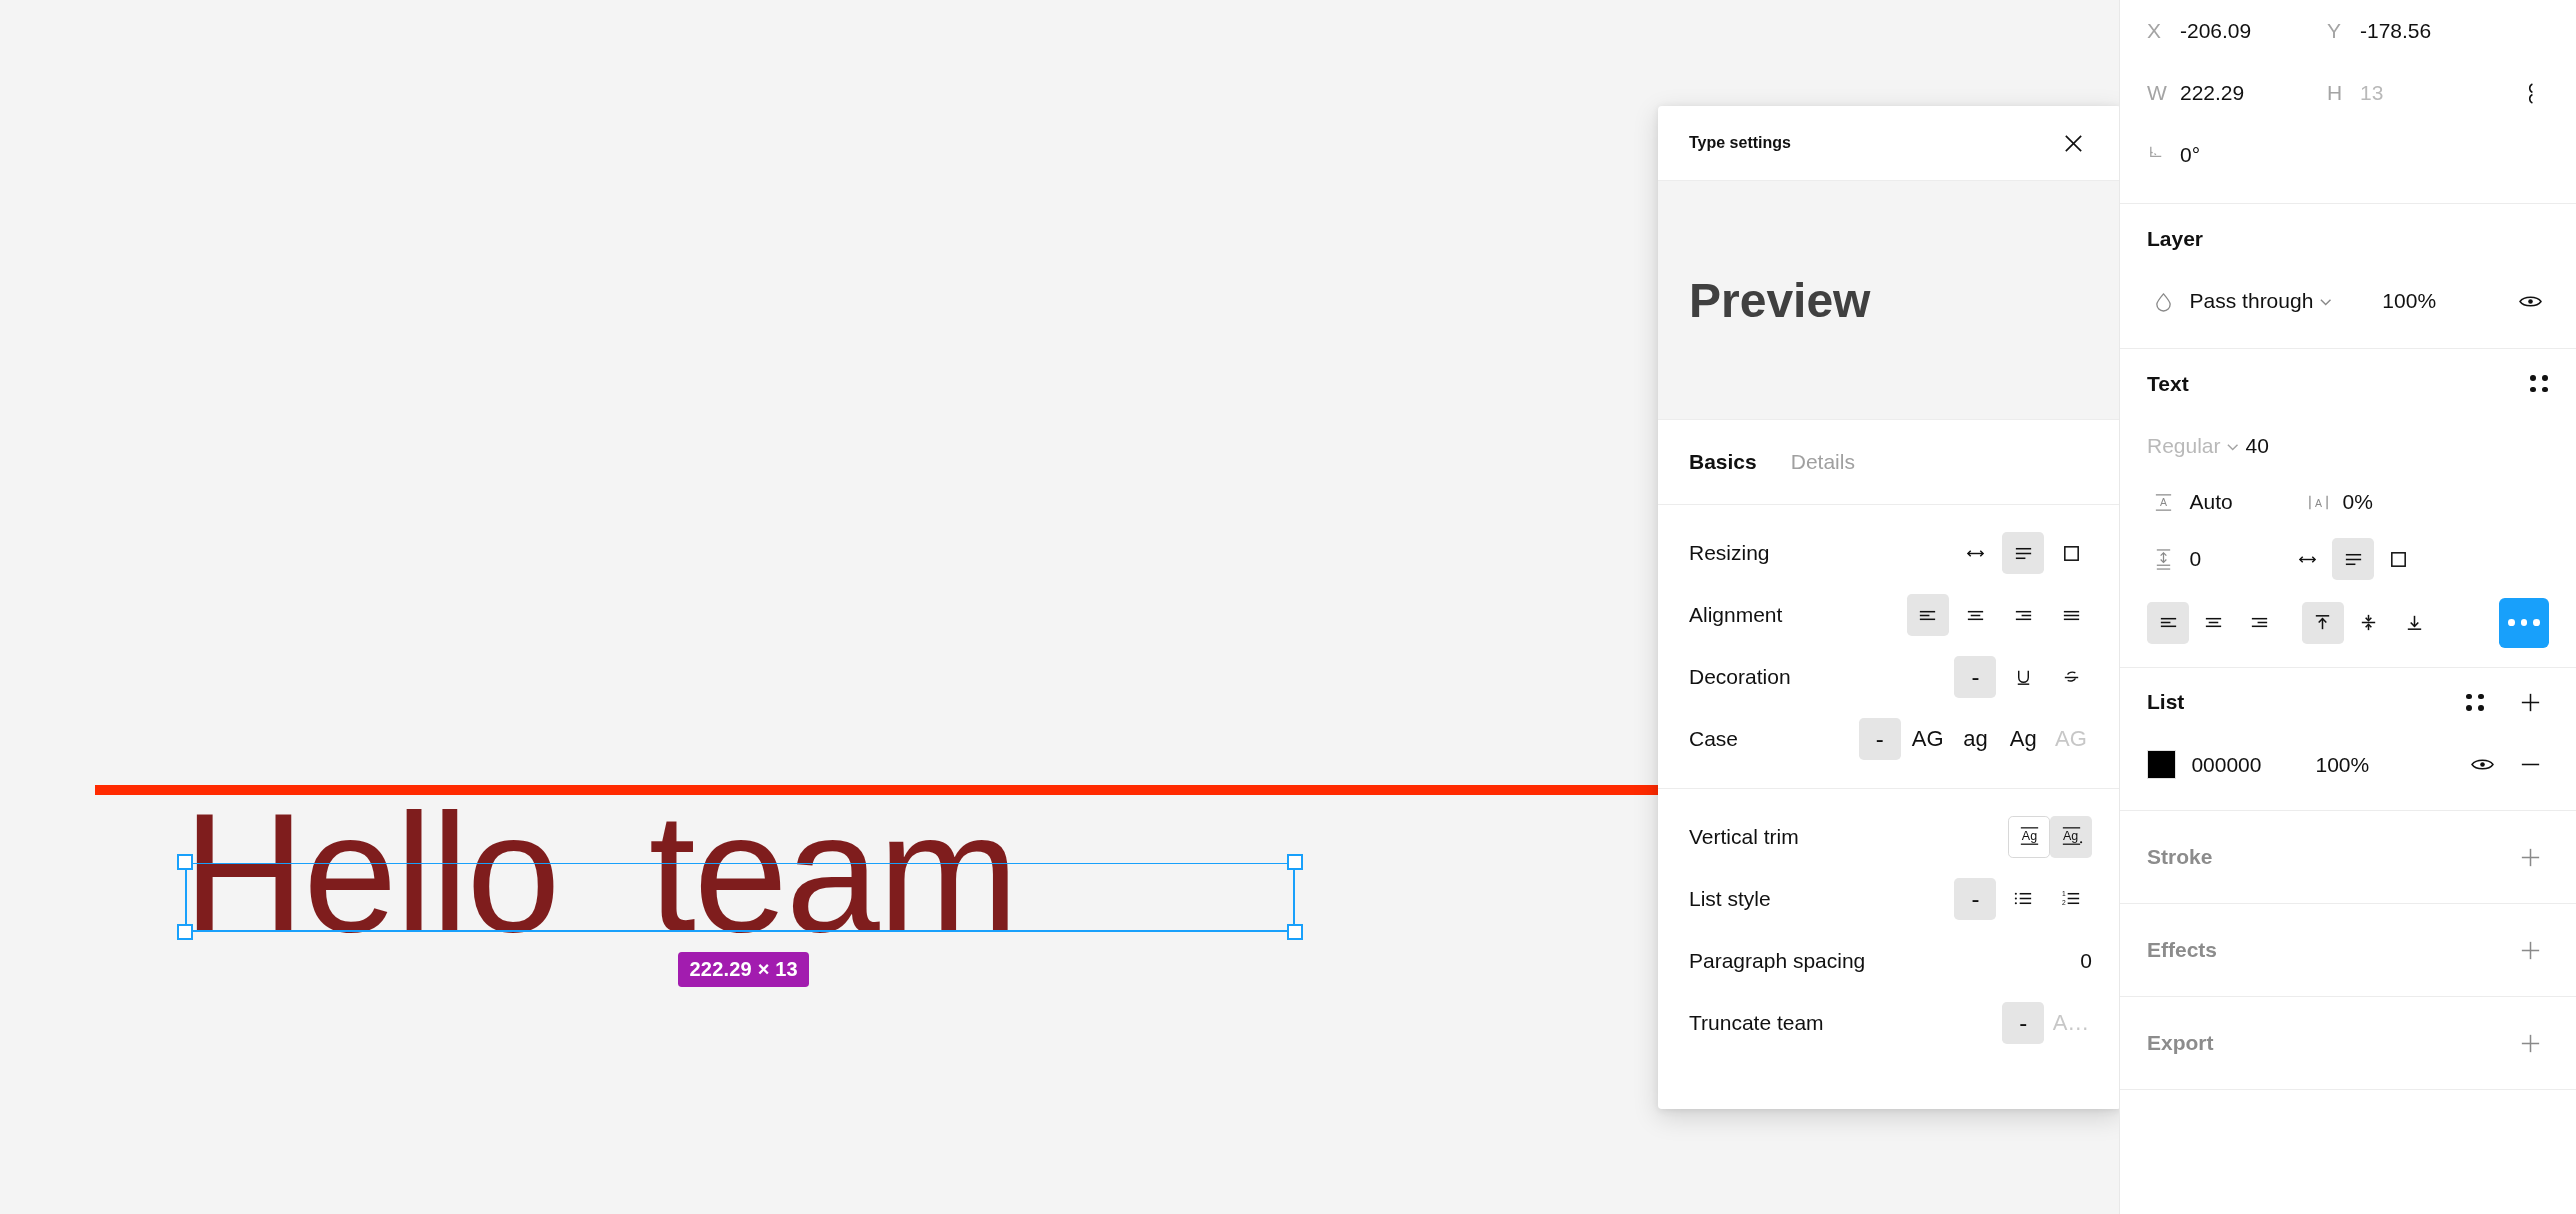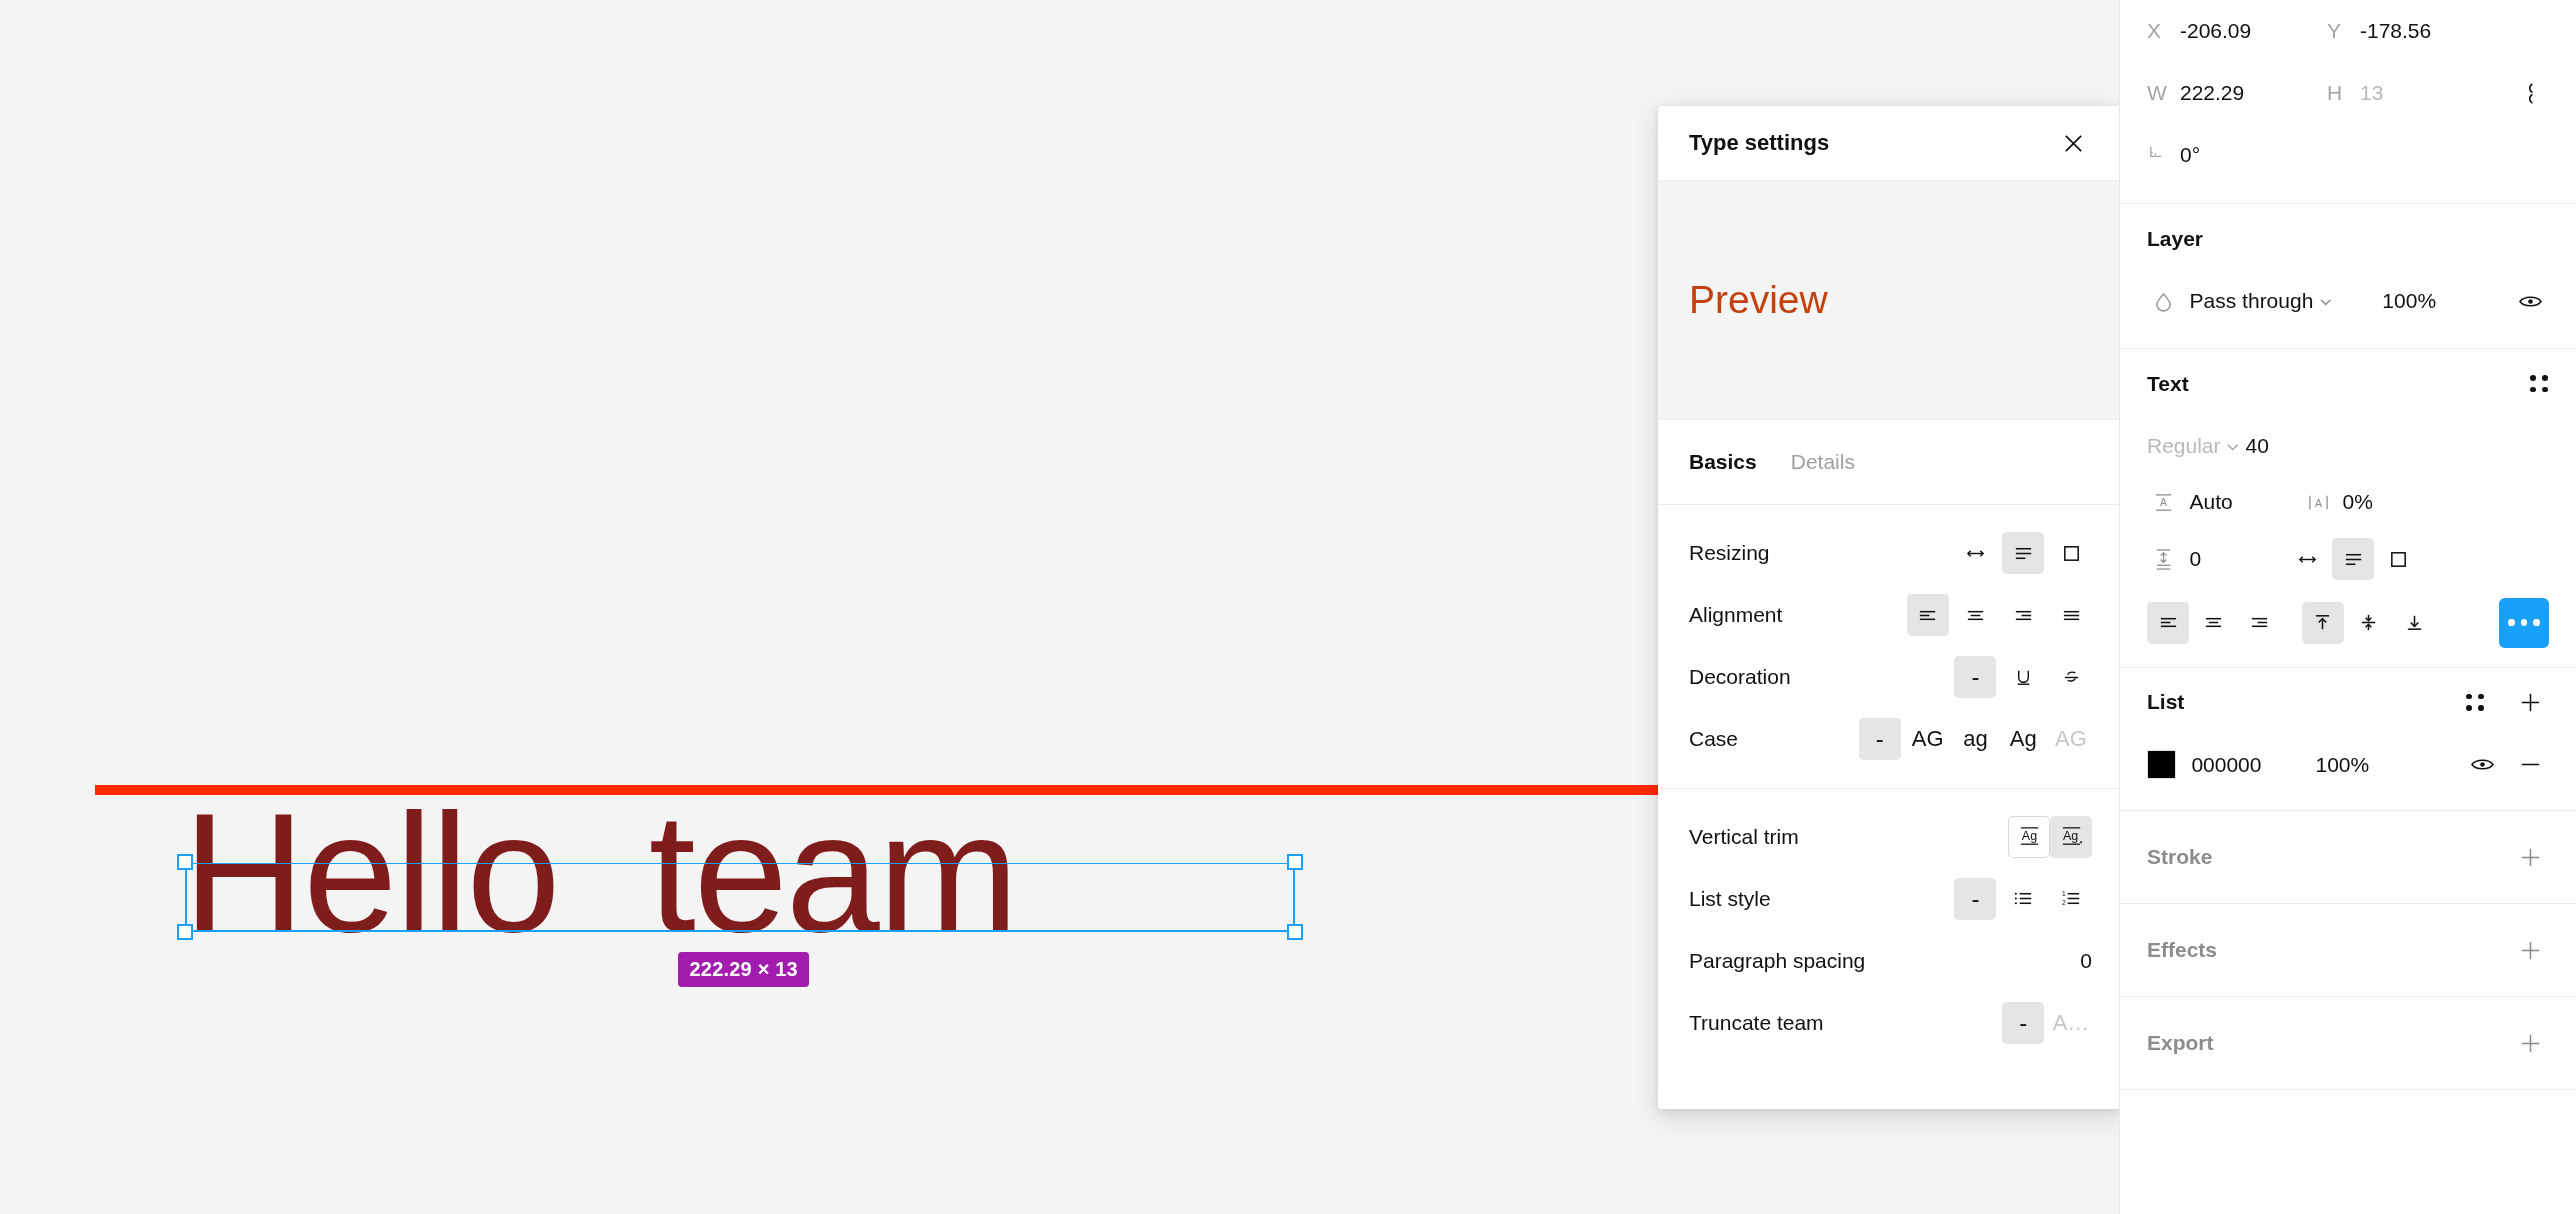--- a/index.html
+++ b/index.html
@@ -81,37 +81,37 @@
     box-shadow: 0 7.7px 27px rgba(0,0,0,0.14), 0 1.9px 7.7px rgba(0,0,0,0.08);
     overflow: hidden;
   }
   #tp-header {
     height: 75px;
     display: flex; align-items: center;
     padding: 0 31px 0 31px;
     border-bottom: 1px solid #ececec;
   }
   #tp-title {
-    font-size: 22px; font-weight: 700; color: #111;
+    font-size: 16px; font-weight: 700; color: #111;
     flex: 1;
   }
   #tp-close {
     width: 33px; height: 33px;
     display: flex; align-items: center; justify-content: center;
     cursor: pointer;
   }
   #tp-preview {
     height: 239px;
     background: #f4f4f4;
     border-bottom: 1px solid #ececec;
     display: flex; align-items: center;
     padding-left: 31px;
   }
   #tp-preview span {
-    font-size: 39px; color: #c2410c; font-weight: 400;
+    font-size: 48px; color: #404040; font-weight: 700;
   }
   #tp-tabs {
     height: 85px;
     display: flex; align-items: center;
     padding: 0 31px;
     gap: 34px;
     border-bottom: 1px solid #ececec;
   }
   .tp-tab { font-size: 21px; color: #a0a0a0; cursor: pointer; }
   .tp-tab.active { color: #111; font-weight: 700; }

